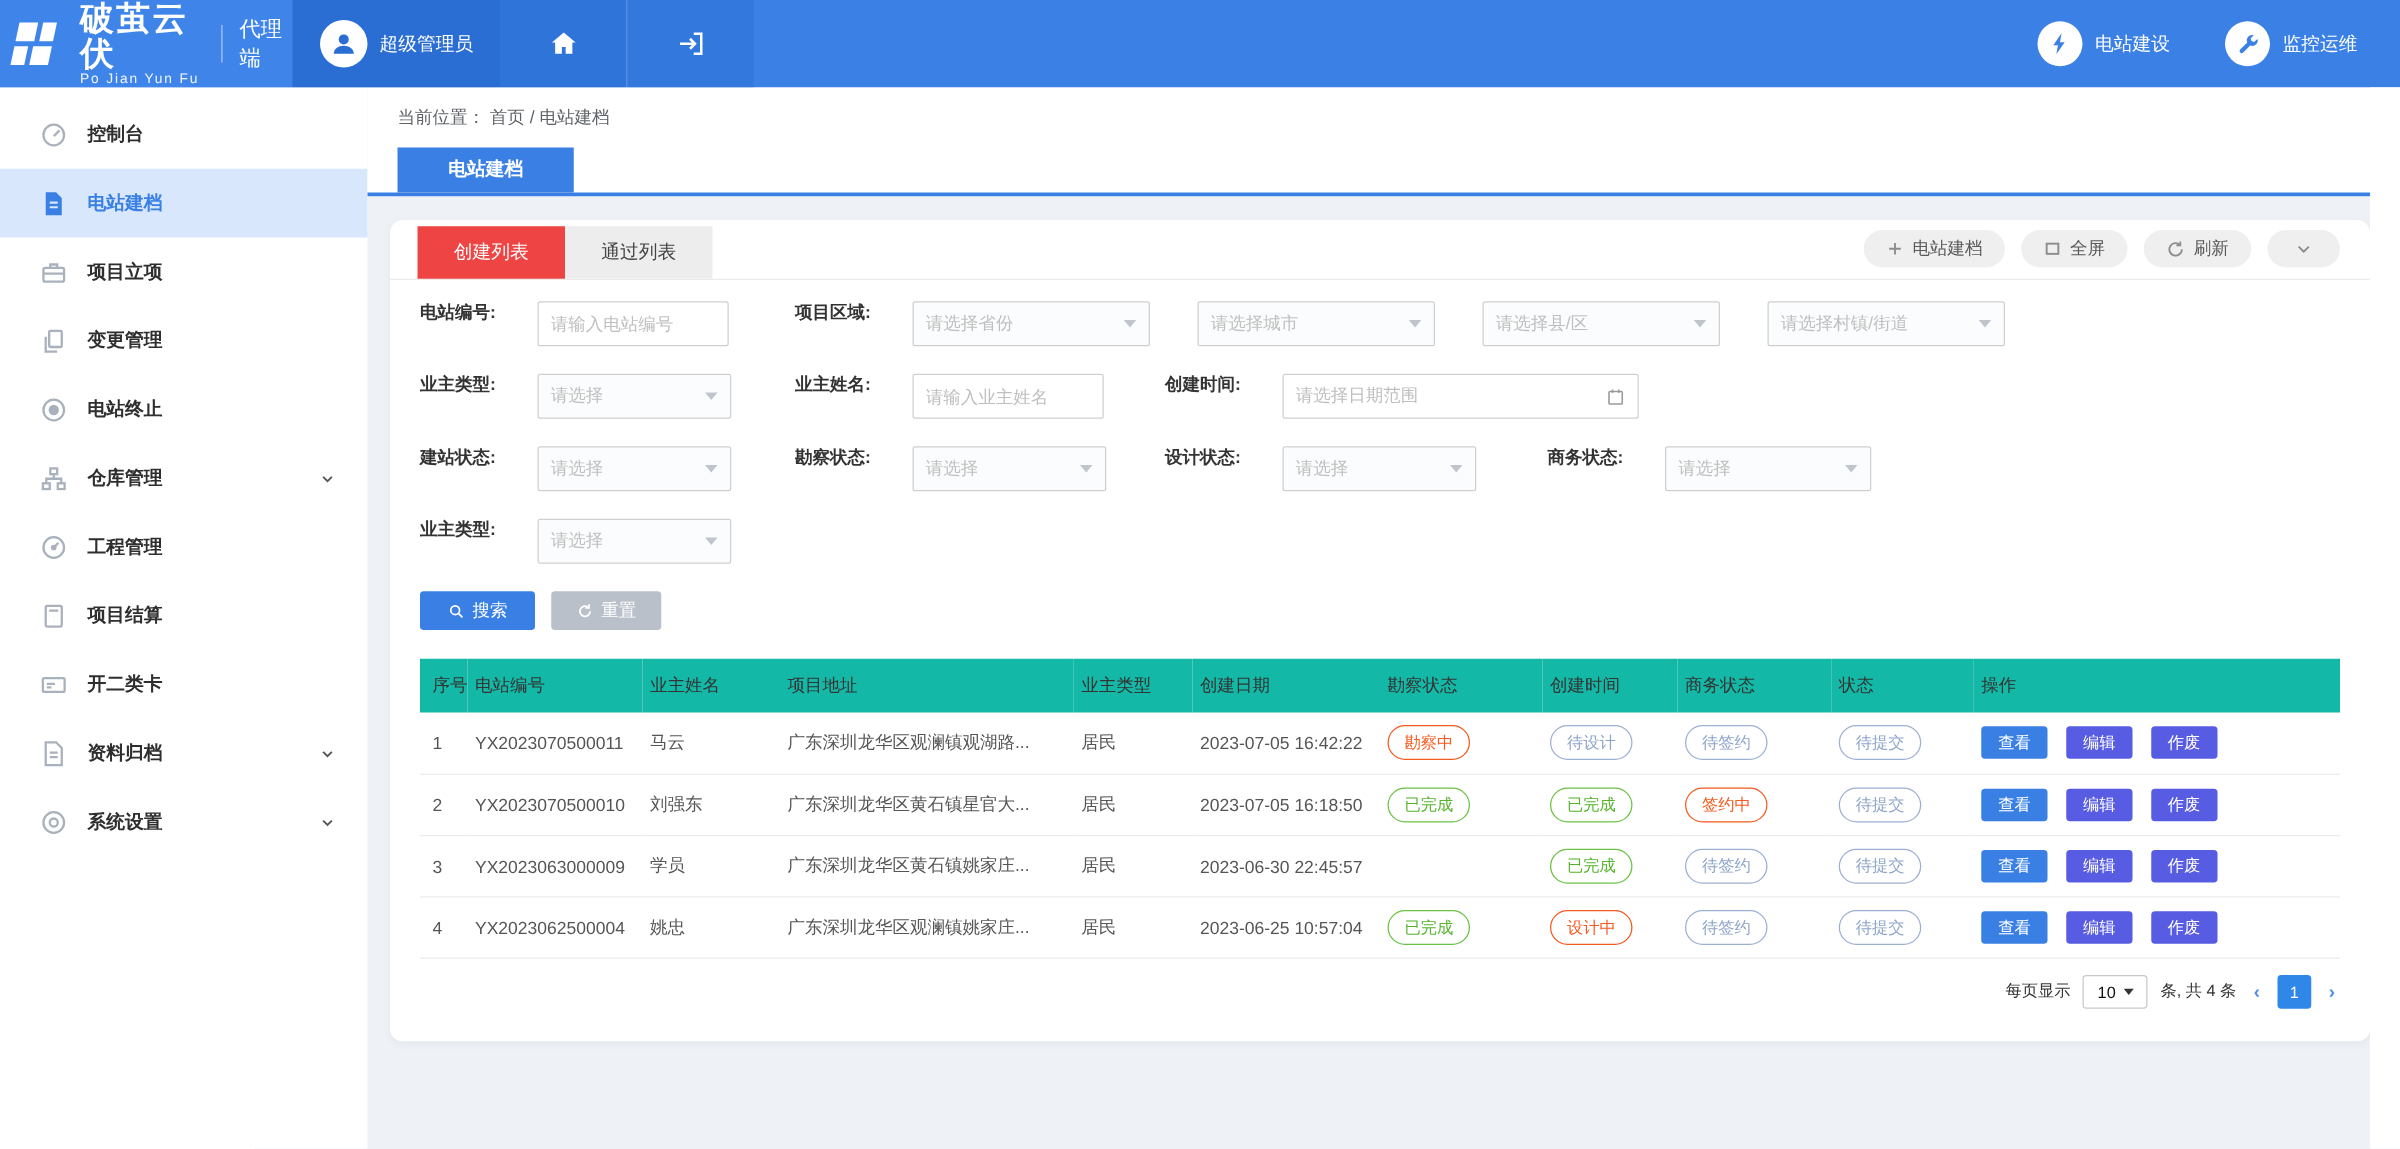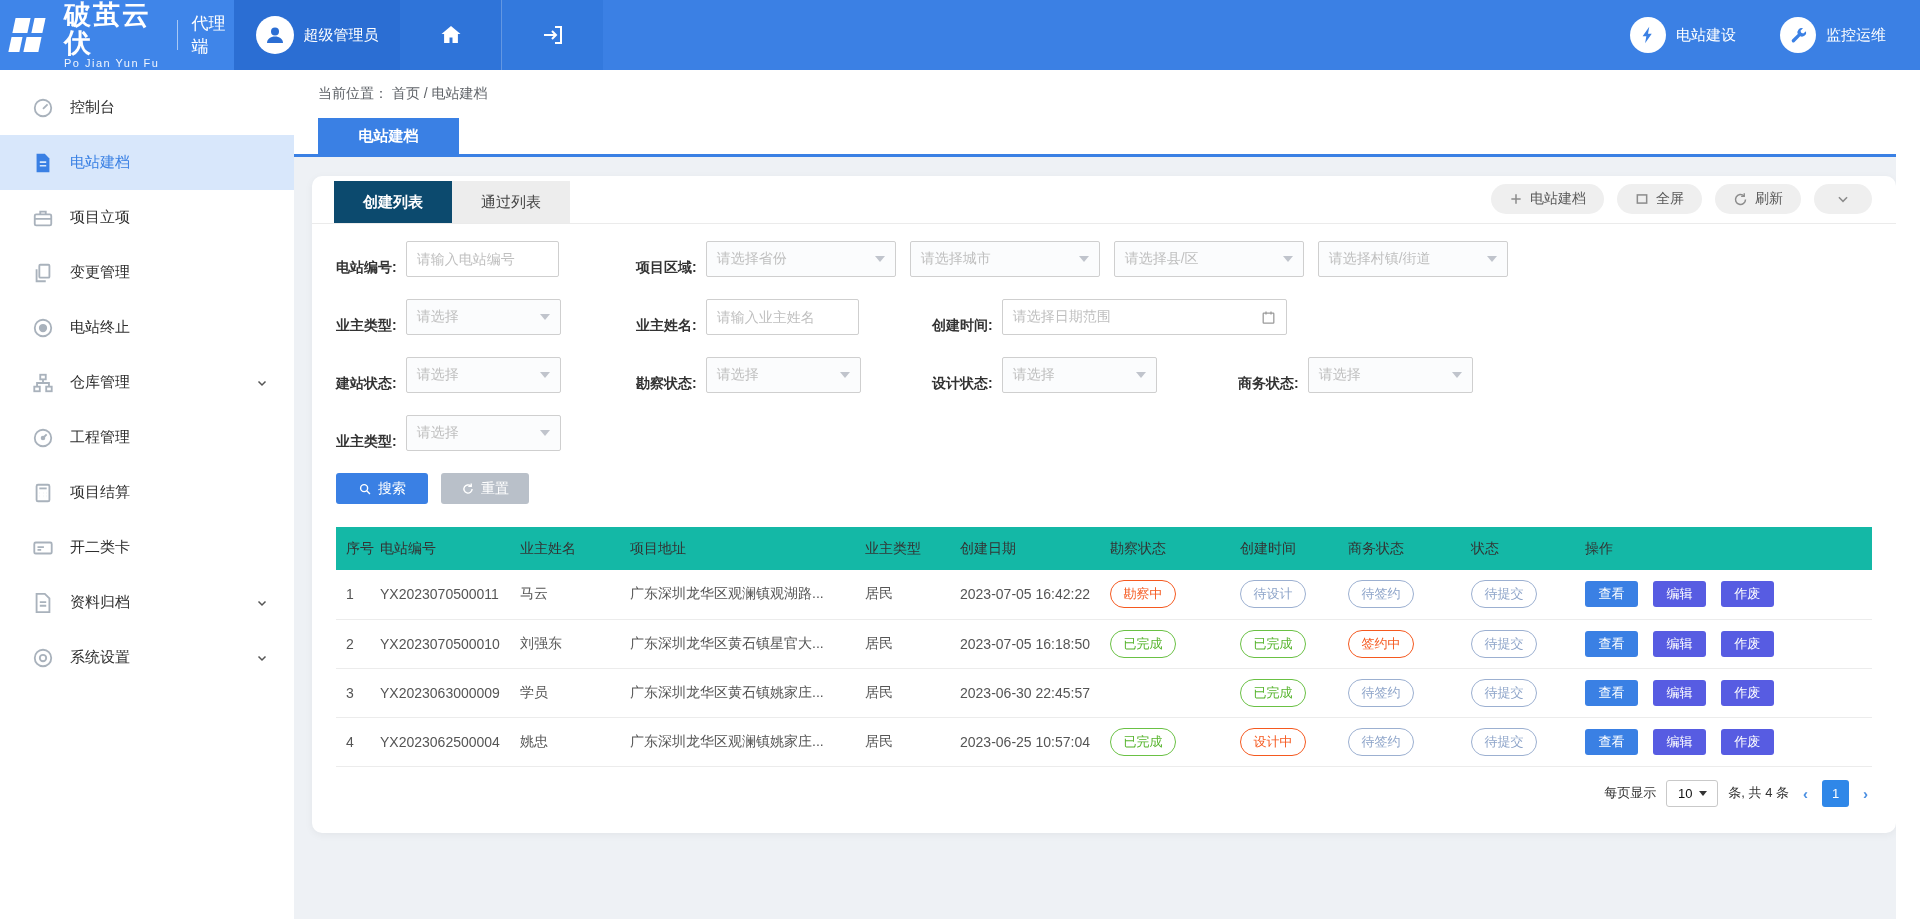--- a/index.html
+++ b/index.html
@@ -23,51 +23,51 @@
   .logout-block { width:101px; background:#3379dd; }
   .hspacer { flex:1; }
   .top-nav { display:flex; align-items:center; gap:44px; padding-right:34px; }
   .nav-item { display:flex; align-items:center; gap:10px; cursor:pointer; }
   .nav-circle { width:36px; height:36px; border-radius:50%; background:#fff; color:#3b80e4; display:flex; align-items:center; justify-content:center; }
   .nav-label { font-size:15px; }
 
   
   .layout { display:flex; height:849px; }
   .sidebar { width:294px; background:#fff; padding-top:10px; flex:none; }
-  .menu-item { height:55px; display:flex; align-items:center; padding:0 26px 0 32px; cursor:pointer; color:#2e2e2e; font-size:15px; font-weight:normal;justify-content:flex-end; }
+  .menu-item { height:55px; display:flex; align-items:center; padding:0 26px 0 32px; cursor:pointer; color:#2e2e2e; font-size:15px; font-weight:bold;justify-content:flex-end; }
   .mi-icon { width:22px; height:22px; margin-right:16px; color:#a9b2bc; flex:none; }
   .mi-label { flex:1; }
   .mi-caret { color:#555; }
   .menu-item.active { background:#d8e7fb; color:#3a80e4; }
   .menu-item.active .mi-icon { color:#3a80e4; }
 
   .main { flex:1; position:relative; }
   .scroll-gutter { position:absolute; right:0; top:0; width:24px; height:849px; background:#fff; z-index:5; }
 
   .topbar { background:#fff; padding:15px 0 0 24px; border-bottom:3px solid #3a80e4; }
   .crumb { font-size:14px; color:#5f6368; margin-bottom:15px; }
   .crumb a { color:#5f6368; text-decoration:none; cursor:pointer; }
   .page-tab { display:inline-block; min-width:141px; height:36px; line-height:36px; background:#3a80e4; color:#fff; text-align:center; font-size:15px; font-weight:bold; padding:0 18px; }
 
   .content { padding:19px 24px 0 18px; }
   .card { background:#fff; border-radius:10px; height:657px; width:1584px; box-shadow:0 2px 8px rgba(0,0,0,.05); overflow:hidden; }
 
   .tabbar { height:48px; display:flex; justify-content:space-between; align-items:flex-end; padding:0 24px 0 22px; border-bottom:1px solid #ebebeb; }
   .tabs { display:flex; }
   .ltab { min-width:118px; height:42px; line-height:42px; text-align:center; font-size:15px; padding:0 18px; cursor:pointer; }
-  .ltab.active { background:#0c4a6e; color:#fff; font-weight:bold; }
+  .ltab.active { background:#ef4444; color:#fff; font-weight:normal; }
   .ltab.inactive { background:#ededed; color:#444; }
   .toolbar { display:flex; gap:13px; margin-bottom:9px; }
   .pill { height:30px; border-radius:15px; background:#efefef; color:#595959; font-size:14px; display:flex; align-items:center; gap:7px; padding:0 18px; cursor:pointer; }
   .pill .picon { color:#8c8c8c; }
 
   
   .filters { padding:17px 24px 0; }
   .frow { display:flex; margin-bottom:22px; align-items:center; }
-  .fitem { display:flex; align-items:flex-end; }
+  .fitem { display:flex; align-items:flex-start;gap:24px; }
   .w300 { width:300px; } .w296 { width:296px; } .w306 { width:306px; }
   .flabel { font-size:14px; font-weight:bold; color:#333; margin-right:9px; white-space:nowrap; }
   .tinput { height:36px; border:1px solid #cfcfcf; border-radius:2px; padding:0 10px; font-size:14px; color:#333; width:153px; outline:none; }
   .tinput::placeholder { color:#bfbfbf; }
   .fselect { height:36px; border:1px solid #cfcfcf; border-radius:2px; background:#fbfcfd; display:flex; align-items:center; justify-content:space-between; padding:0 10px; width:155px; font-size:14px; color:#bfbfbf; cursor:pointer; }
   .fselect.wreg { width:190px; margin-right:14px; }
   .caret { width:0; height:0; border-left:5px solid transparent; border-right:5px solid transparent; border-top:6px solid #c0c4cc; flex:none; margin-left:8px; }
   .dateinput { width:285px; height:36px; border:1px solid #cfcfcf; border-radius:2px; display:flex; align-items:center; justify-content:space-between; padding:0 10px; font-size:14px; color:#bfbfbf; cursor:text; }
   .btnrow { display:flex; gap:13px; margin-top:0; }
   .btn { height:31px; border:none; border-radius:3px; color:#fff; font-size:14px; display:flex; align-items:center; justify-content:center; gap:6px; cursor:pointer; font-family:inherit; }

